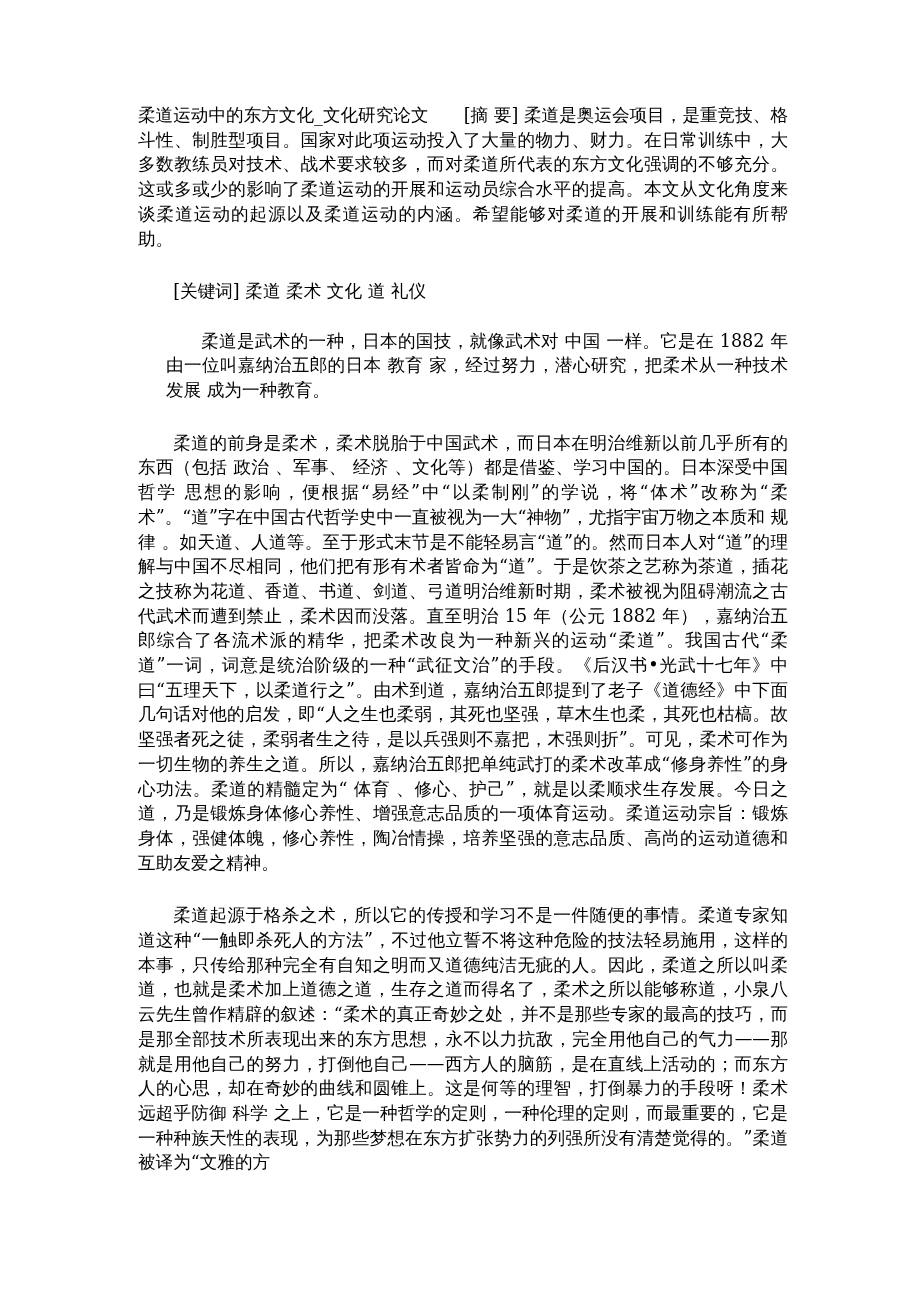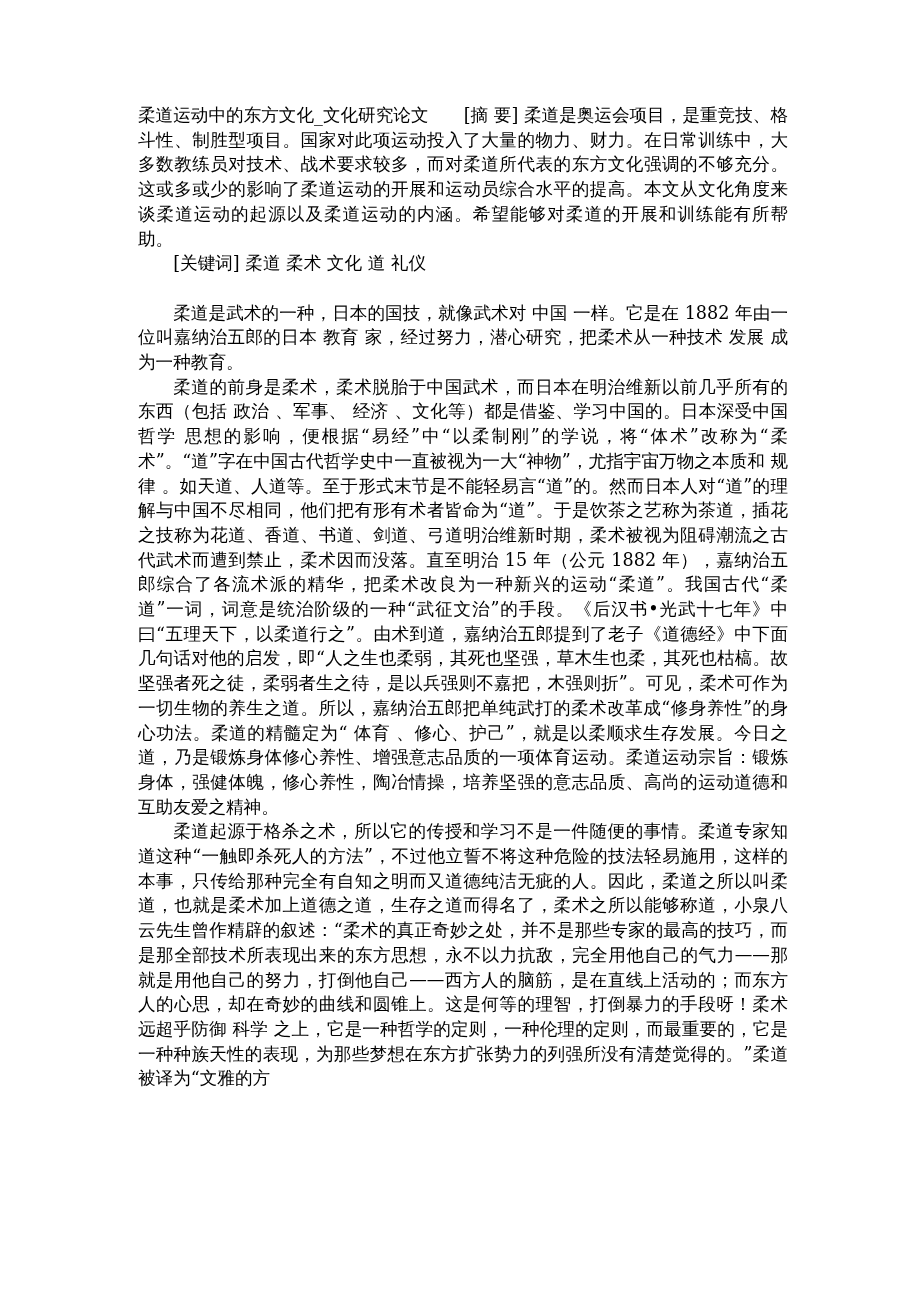--- a/index.html
+++ b/index.html
@@ -23,22 +23,22 @@
     left: 138px;
     top: 103px;
     width: 650px;
     font-size: 17.6px;
     line-height: 24.7px;
     text-align: justify;
     text-justify: inter-ideograph;
     word-break: break-all;
   }
   p.para { margin: 0; padding: 0; }
-  p.indent { text-indent: 2em; }
-  p.gap-above { margin-top: 24.7px; }
+  p.indent { text-indent: 2em; margin-top: 28px; }
+  p.gap-above { margin-top: 24.7px; margin-left: 28px; }
 </style>
 </head>
 <body>
 
 <div class="page">
   <div class="content">
 
     <p class="para"><span>柔道运动中的东方文化_文化研究论文</span><span>　　[摘 要] </span><span>柔道是奥运会项目，是重竞技、格斗性、制胜型项目。国家对此项运动投入了大量的物力、财力。在日常训练中，大多数教练员对技术、战术要求较多，而对柔道所代表的东方文化强调的不够充分。这或多或少的影响了柔道运动的开展和运动员综合水平的提高。本文从文化角度来谈柔道运动的起源以及柔道运动的内涵。希望能够对柔道的开展和训练能有所帮助。</span></p>
 
     <p class="para indent"><span>[关键词] </span><span>柔道 柔术 文化 道 礼仪</span></p>

